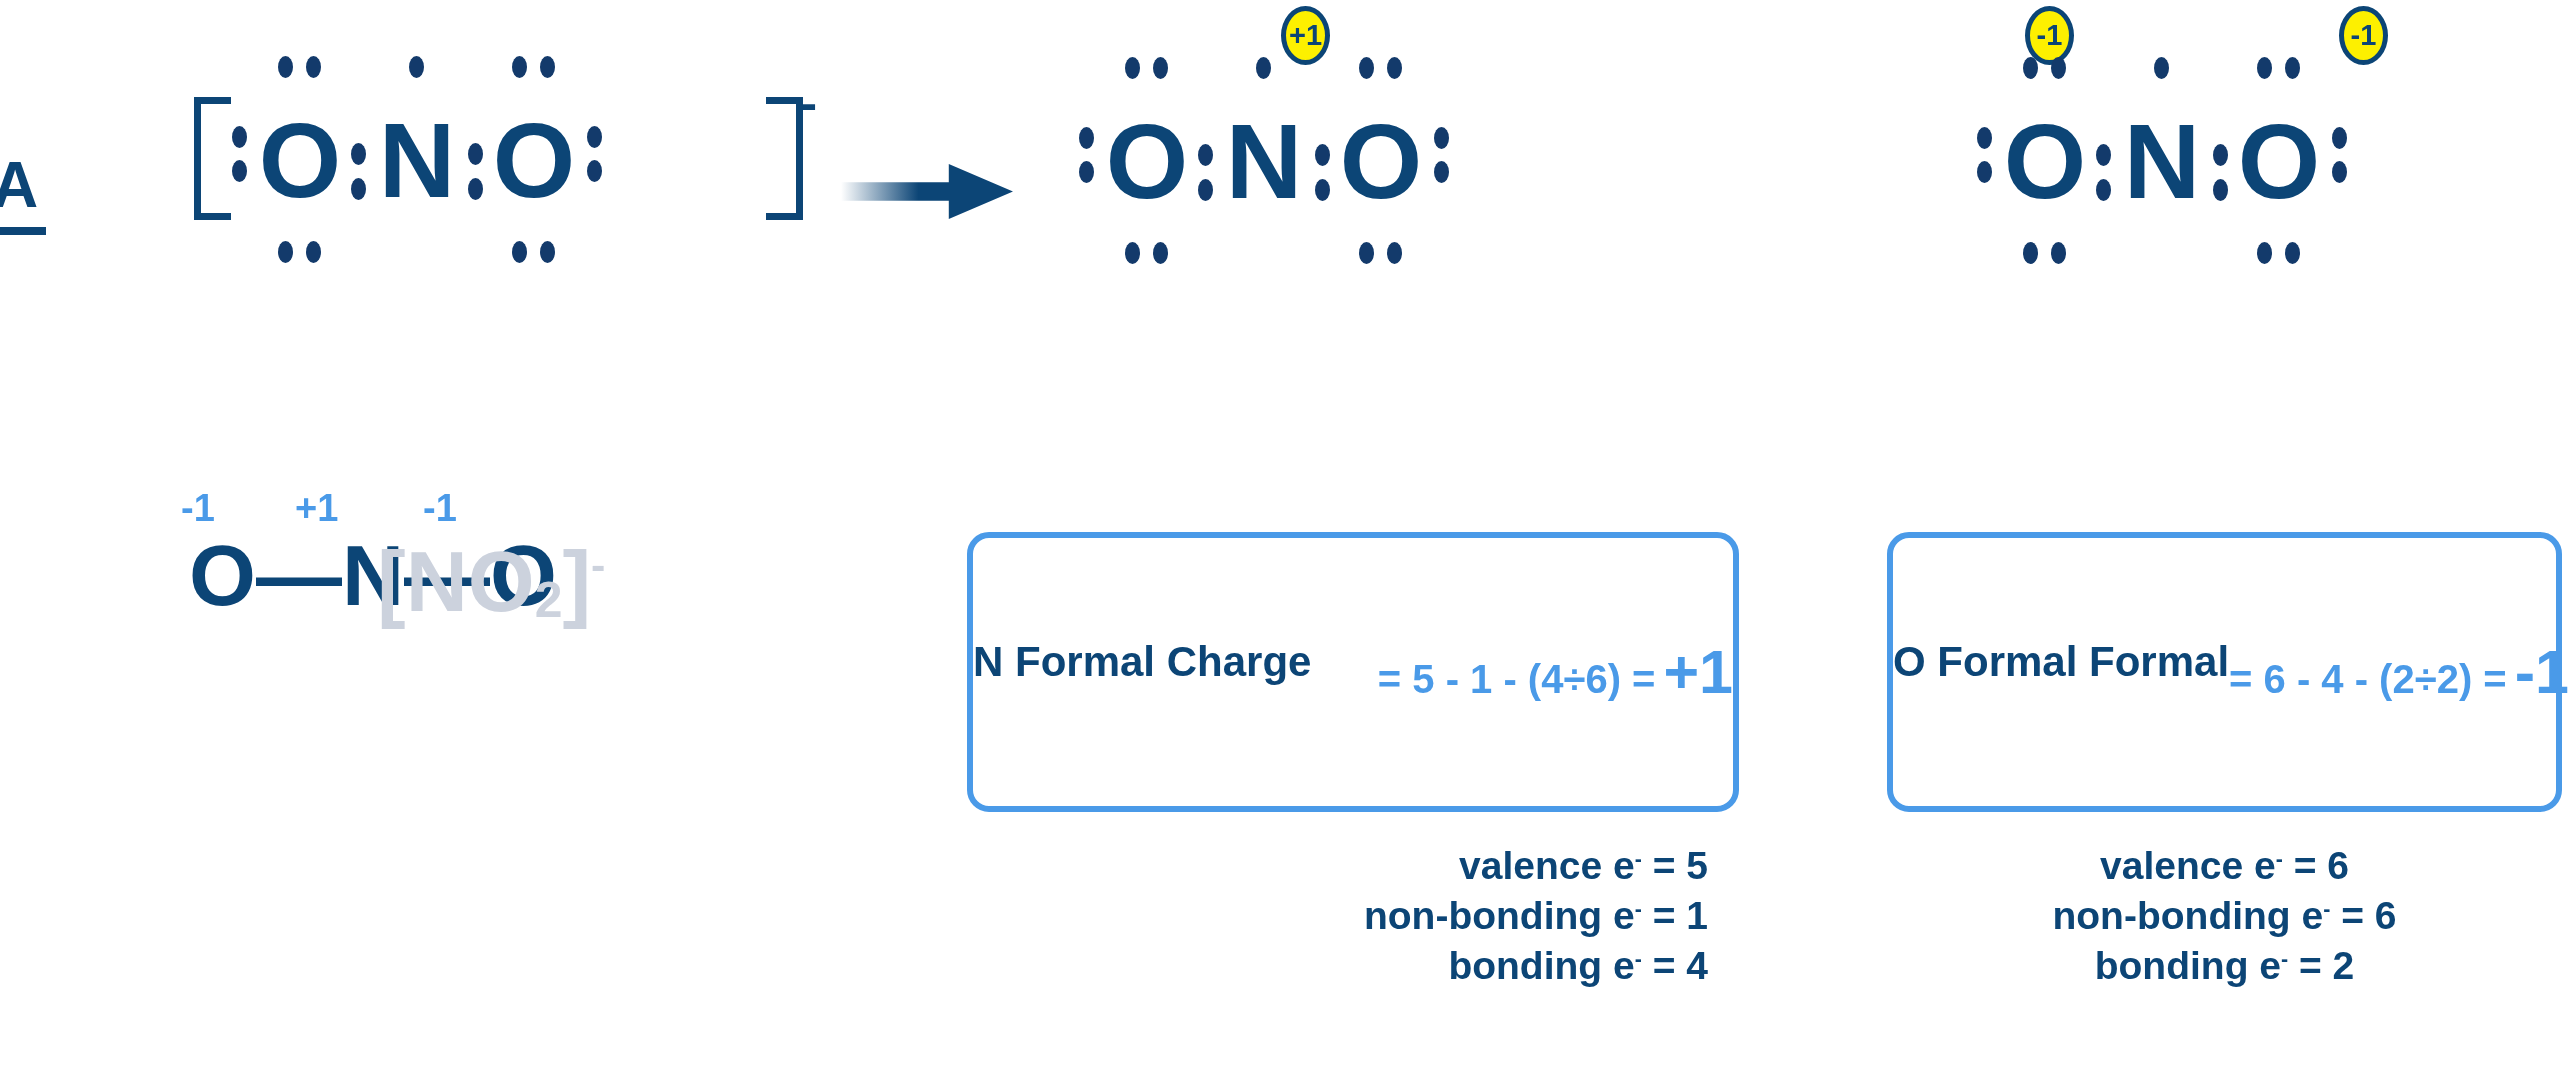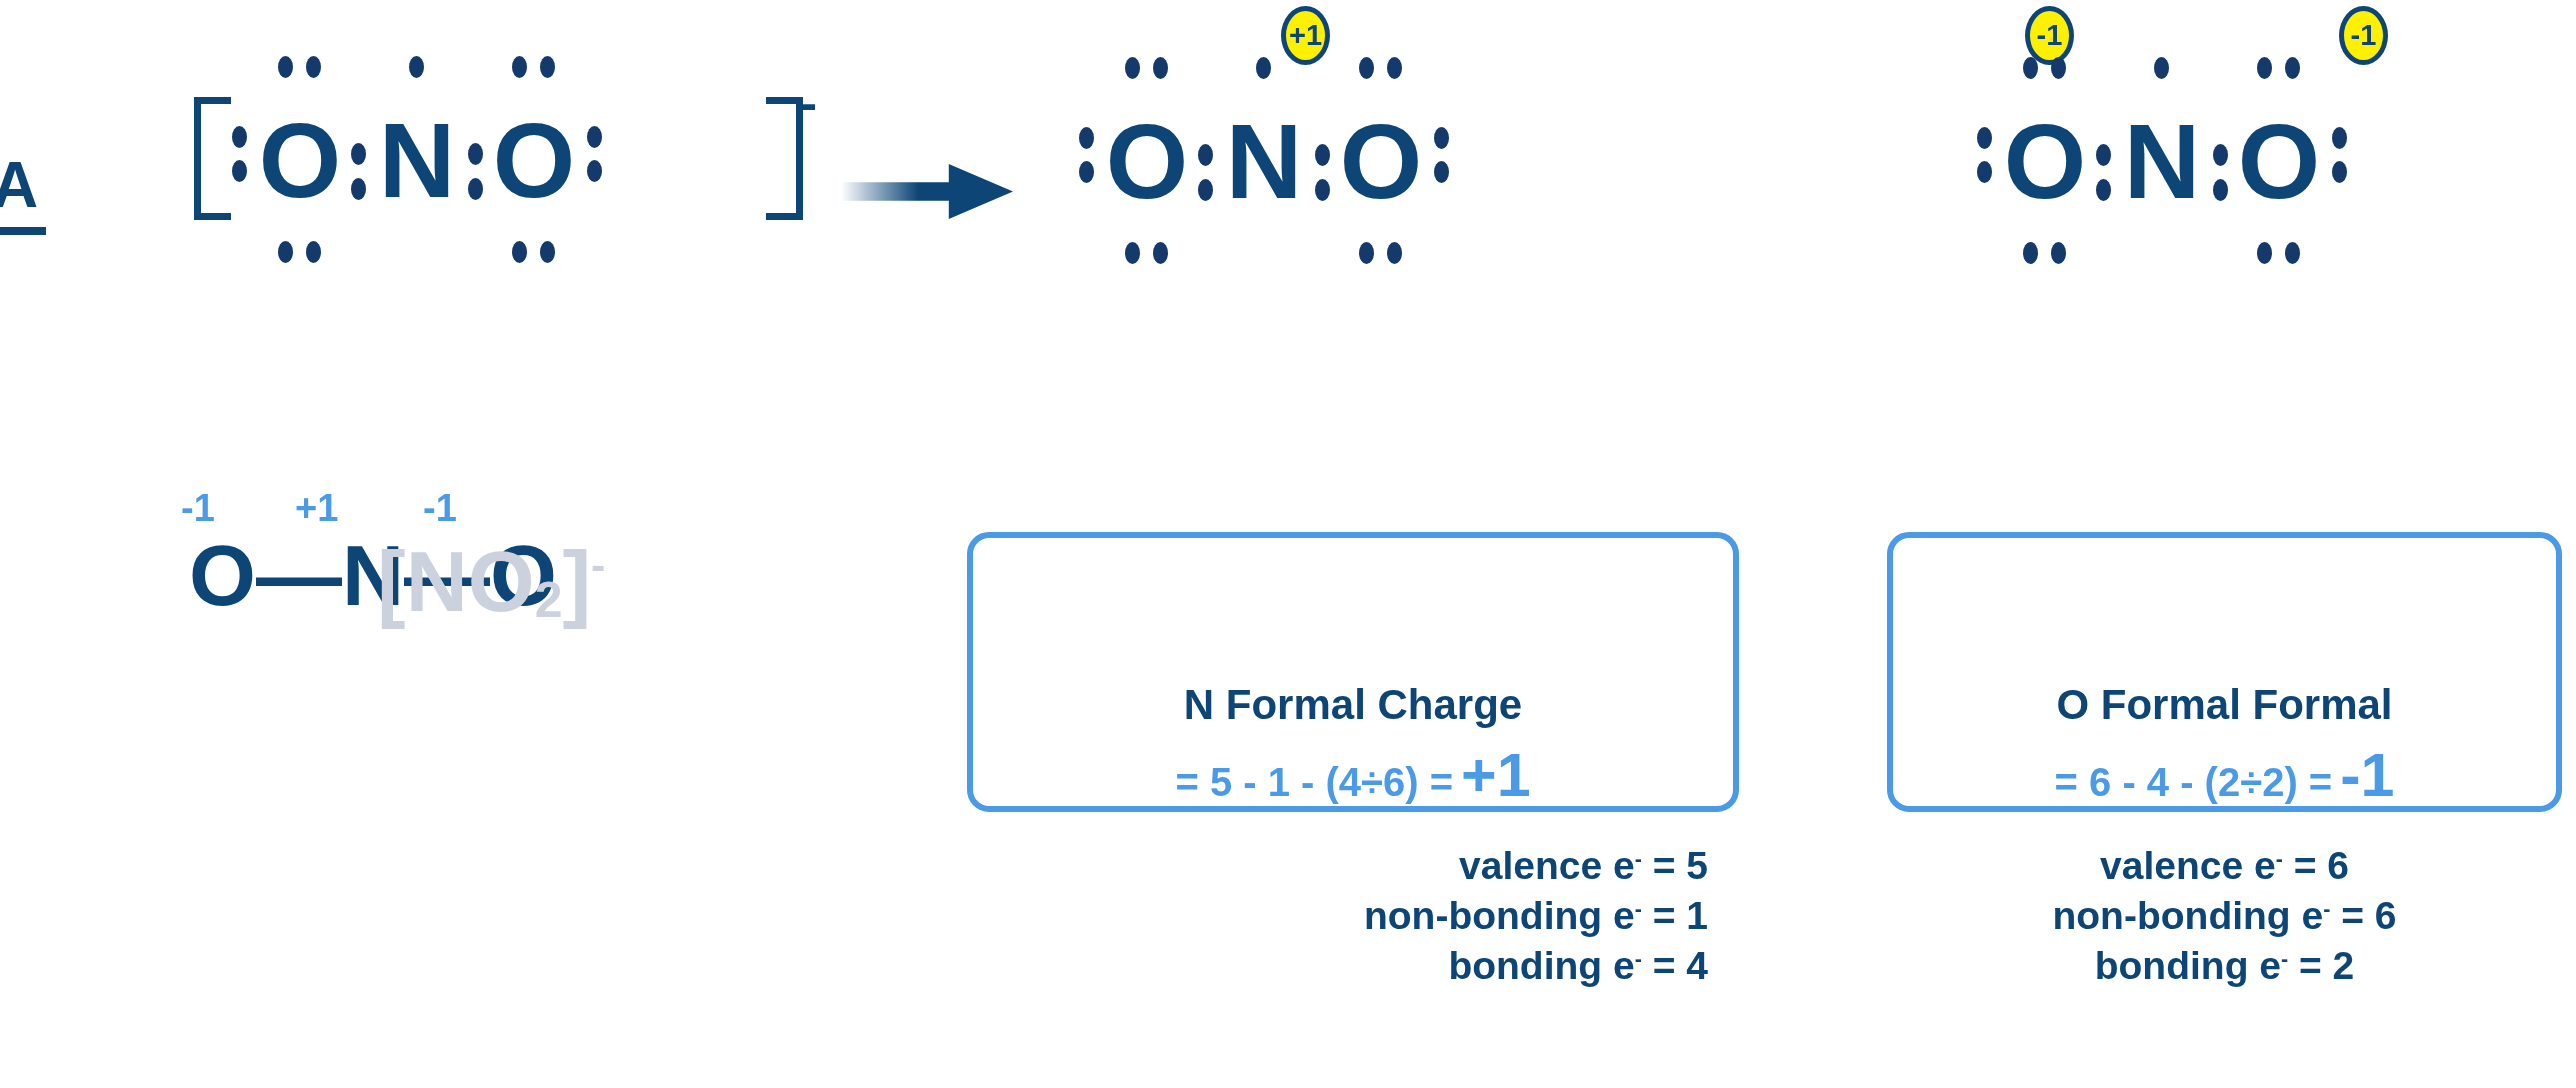--- a/index.html
+++ b/index.html
@@ -172,23 +172,23 @@
   #ion-label sup { font-size: 0.5em; vertical-align: 0.72em; }
 
   
   .fc-card {
     position: absolute;
     border: 6.3px solid #4a9ae8;
     border-radius: 22px;
     background: #ffffff;
     box-sizing: border-box;
     display: flex;
-    flex-direction: column;
+    flex-direction: row;
     align-items: center;
-    justify-content: flex-end;
+    justify-content: space-between;
   }
   .fc-title {
     font-size: 42px;
     font-weight: 700;
     color: #0c4576;
     line-height: 1;
     margin-bottom: 19.4px;
     white-space: nowrap;
   }
   .fc-formula {

